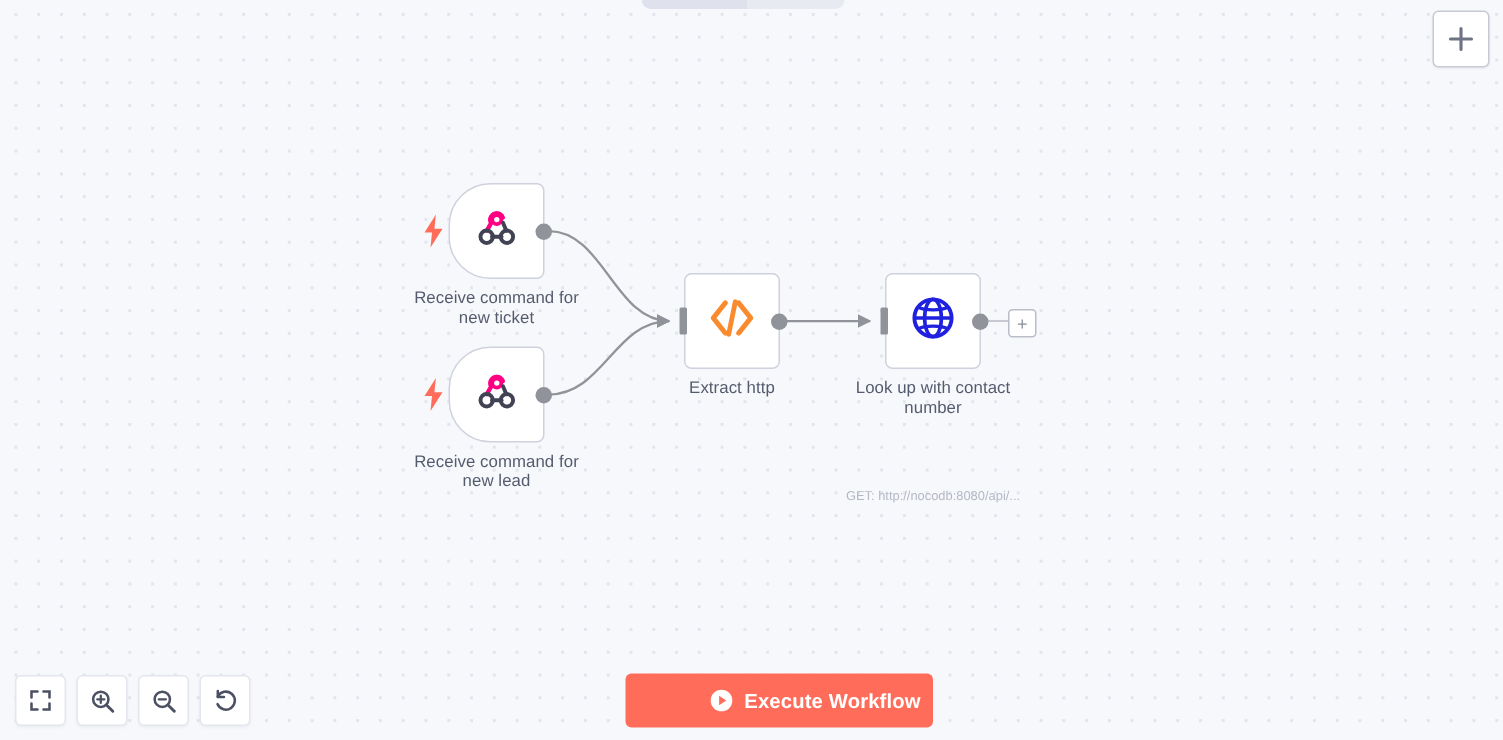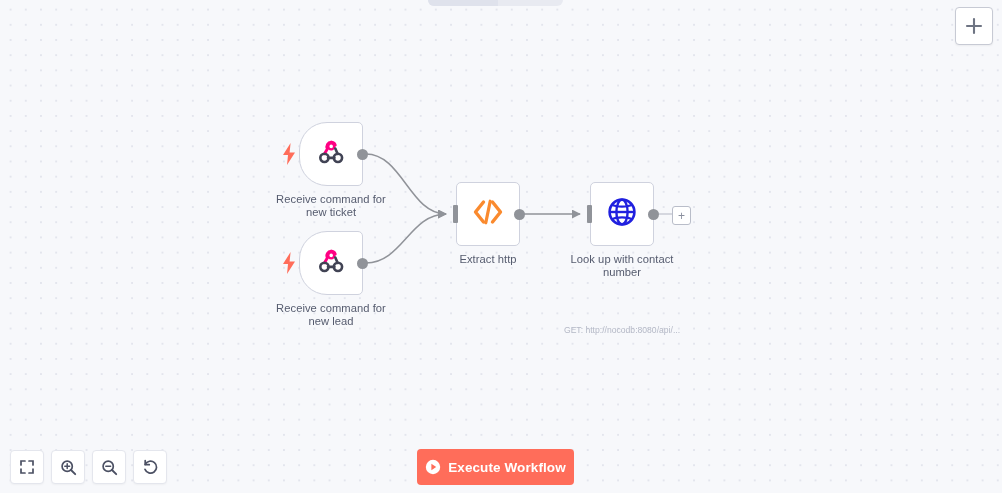--- a/index.html
+++ b/index.html
@@ -199,20 +199,21 @@
     background: #ff6d5a;
     border-radius: 4px;
     display: flex;
     align-items: center;
     justify-content: center;
     gap: 7px;
     color: #ffffff;
     font-size: 13.5px;
     font-weight: bold;
     letter-spacing: 0.1px;
+    padding-left: 48px;
   }
   #execute-workflow-button .play {
     display: flex;
     align-items: center;
   }
 </style>
 </head>
 <body>
 
 <div id="canvas">

